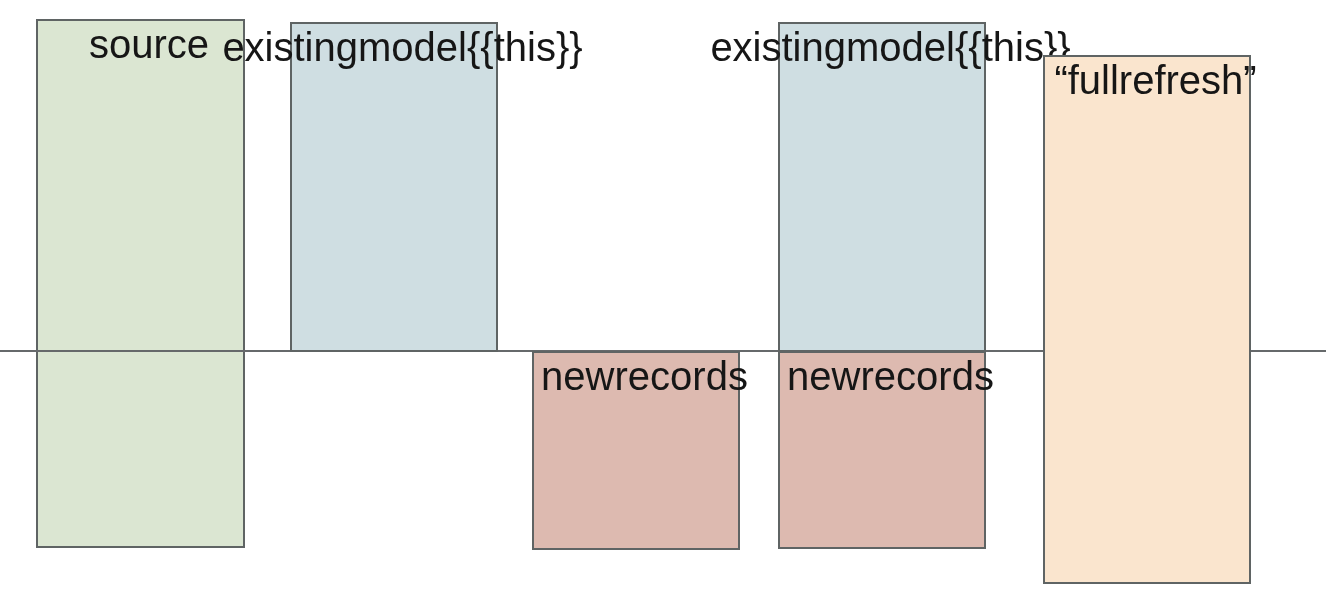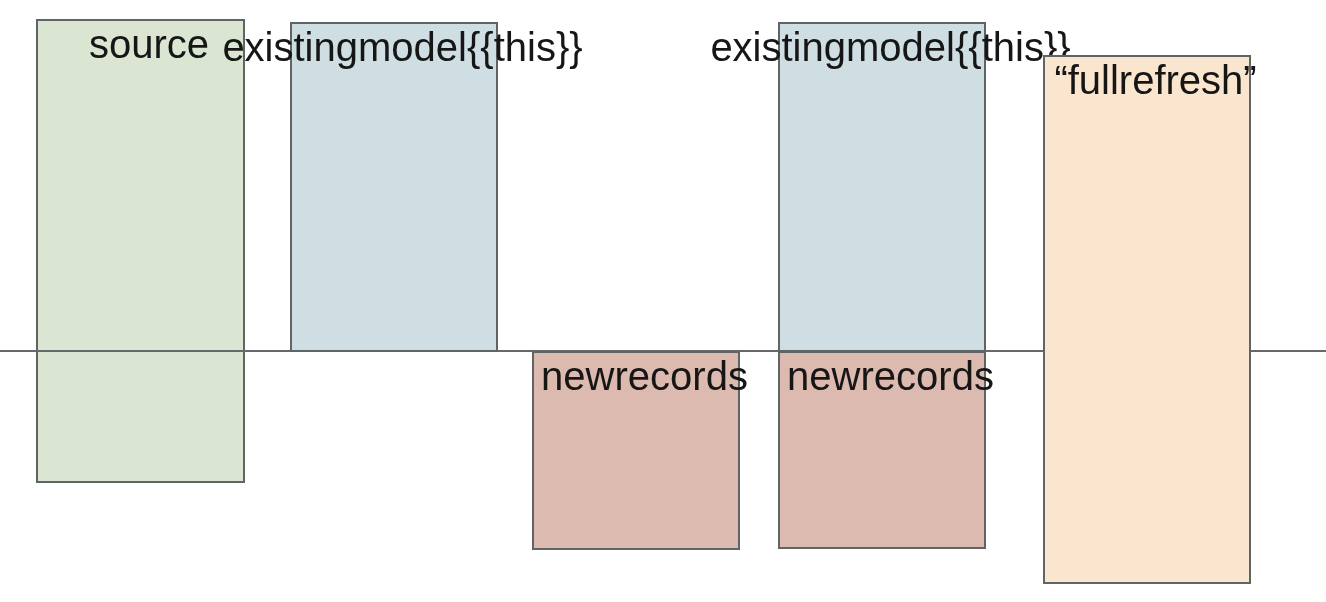--- a/index.html
+++ b/index.html
@@ -25,21 +25,21 @@
     align-items: flex-start;
     padding-left: 23px;
     padding-right: 6px;
     font-size: 40px;
     line-height: 46px;
     color: #161616;
     white-space: nowrap;
   }
   .box .line { display: block; }
   
-  .pos-source          { left: 36px;   top: 19px;  width: 209px; height: 464px; z-index: 1; }
+  .pos-source          { left: 36px;   top: 19px;  width: 209px; height: 529px; z-index: 1; }
   .pos-existing-left   { left: 290px;  top: 22px;  width: 208px; height: 330px; z-index: 3; }
   .pos-new-left        { left: 532px;  top: 351px; width: 208px; height: 199px; z-index: 3; }
   .pos-existing-right  { left: 778px;  top: 22px;  width: 208px; height: 330px; z-index: 3; }
   .pos-new-right       { left: 778px;  top: 351px; width: 208px; height: 198px; z-index: 3; }
   .pos-full-refresh    { left: 1043px; top: 19px;  width: 208px; height: 529px; z-index: 3; }
   .baseline {
     position: absolute;
     left: 0;
     top: 350px;
     width: 1326px;

